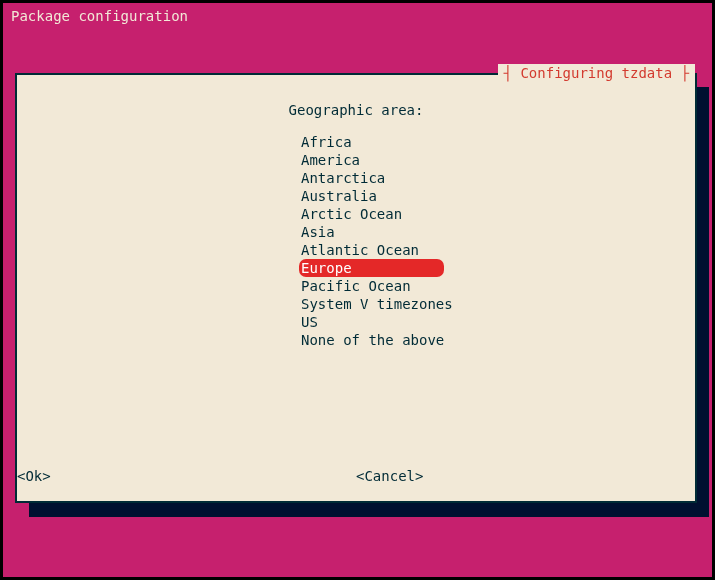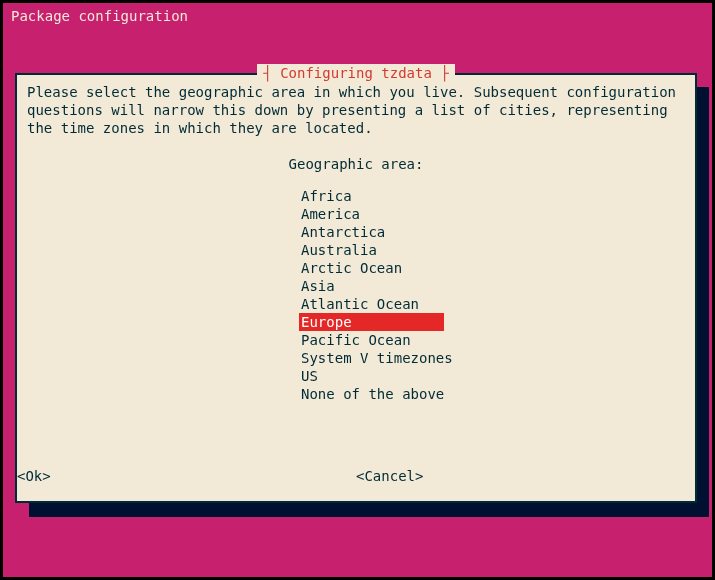--- a/index.html
+++ b/index.html
@@ -38,21 +38,21 @@
     width: 682px;
     height: 430px;
     background: #f2e9d7;
     border: 2px solid #002b36;
   }
   .dialog-title-row {
     position: absolute;
     top: -11px;
     left: 0;
     width: 100%;
-    text-align: center;
+    text-align: right;
     color: #d33b2f;
     pointer-events: none;
   }
   .dialog-title-row span {
     background: #f2e9d7;
     padding: 0 6px;
     display: inline-block;
   }
   .dialog-inner {
     padding: 8px 10px 10px 10px;
@@ -72,20 +72,21 @@
   }
   .list-item {
     white-space: nowrap;
     padding: 0 2px;
     cursor: default;
   }
   .list-item.selected {
     background: #e42828;
     color: #fff;
     width: 145px;
+    border-radius: 7px;
   }
   .buttons-row {
     position: absolute;
     bottom: 16px;
     left: 0;
     width: 100%;
     display: flex;
     color: #002b36;
   }
   .btn {
@@ -99,21 +100,20 @@
 
 <div class="screen-title">Package configuration</div>
 
 <div class="shadow"></div>
 
 <div class="dialog">
   <div class="dialog-title-row">
     <span>┤ Configuring tzdata ├</span>
   </div>
   <div class="dialog-inner">
-    <div class="intro">Please select the geographic area in which you live. Subsequent configuration questions will narrow this down by presenting a list of cities, representing the time zones in which they are located.</div>
     <div class="prompt">Geographic area:</div>
     <div class="list">
       <div class="list-item">Africa</div>
       <div class="list-item">America</div>
       <div class="list-item">Antarctica</div>
       <div class="list-item">Australia</div>
       <div class="list-item">Arctic Ocean</div>
       <div class="list-item">Asia</div>
       <div class="list-item">Atlantic Ocean</div>
       <div class="list-item selected">Europe</div>

